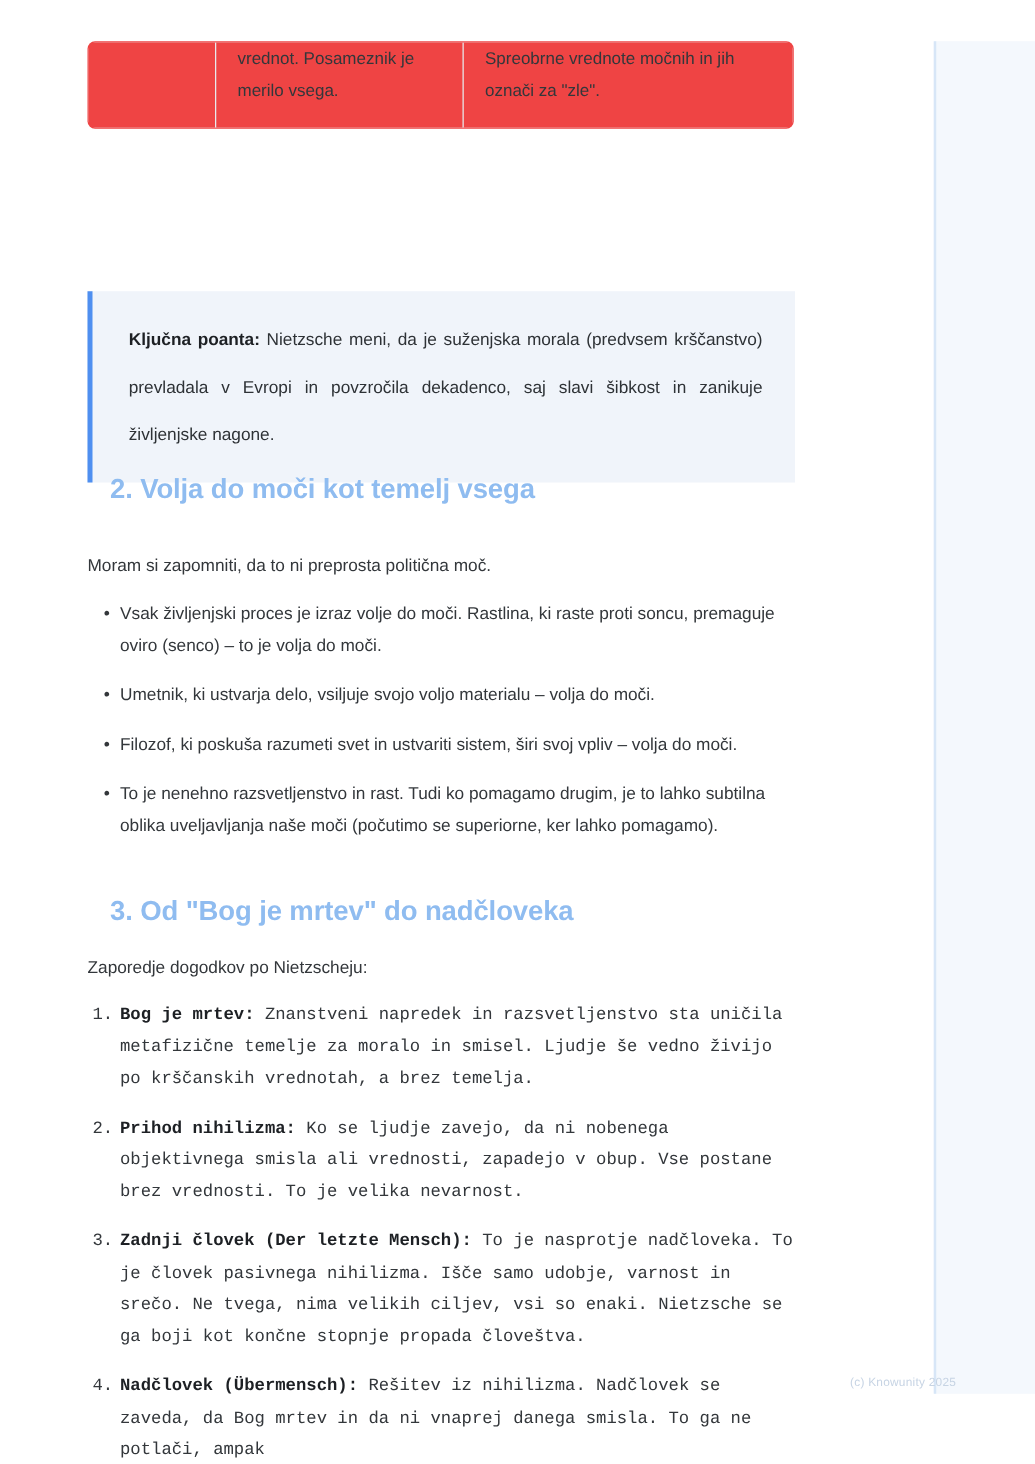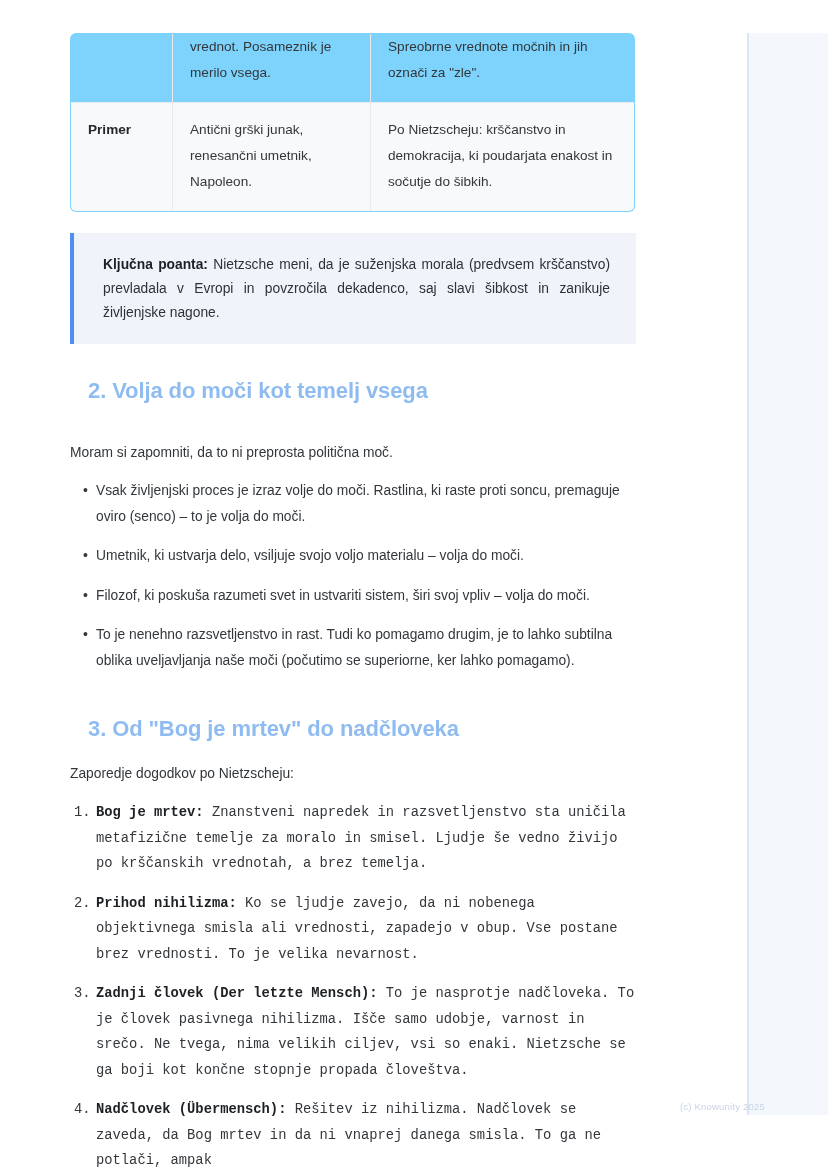--- a/index.html
+++ b/index.html
@@ -28,21 +28,21 @@
   .tbl-wrap {
     position: absolute;
     top: 33px;
     left: 70px;
     width: 564px;
   }
   table.cmp {
     border-collapse: collapse;
     width: 564px;
     table-layout: fixed;
-    background: #7dd3fc;
+    background: #ef4444;
     border: 1px solid #e8eaed;
     border-radius: 6px;
     overflow: hidden;
   }
   table.cmp td {
     border: 1px solid #e8eaed;
     padding: 14px 17px 16px 17px;
     vertical-align: top;
     font-size: 13.6px;
     line-height: 26px;
@@ -57,21 +57,21 @@
   
   .callout {
     position: absolute;
     top: 233px;
     left: 70px;
     width: 566px;
     background: #f0f4fa;
     border-left: 4px solid #4f8ff0;
     padding: 20px 26px 19px 29px;
     font-size: 13.8px;
-    line-height: 24px;
+    line-height: 38px;
     color: #2e3236;
     text-align: justify;
   }
   .callout b { color: #1d2024; font-weight: bold; }
 
   
   h2.sec {
     position: absolute;
     left: 88px;
     margin: 0;
@@ -157,25 +157,20 @@
 <div class="side-panel"></div>
 
 <div class="tbl-wrap">
   <table class="cmp">
     <tbody>
       <tr class="clip">
         <td class="c0"></td>
         <td class="c1">vrednot. Posameznik je merilo vsega.</td>
         <td class="c2">Spreobrne vrednote močnih in jih označi za "zle".</td>
       </tr>
-      <tr class="alt">
-        <td class="c0">Primer</td>
-        <td class="c1">Antični grški junak, renesančni umetnik, Napoleon.</td>
-        <td class="c2">Po Nietzscheju: krščanstvo in demokracija, ki poudarjata enakost in sočutje do šibkih.</td>
-      </tr>
     </tbody>
   </table>
 </div>
 
 <div class="callout">
   <b>Ključna poanta:</b><span> Nietzsche meni, da je suženjska morala (predvsem krščanstvo) prevladala v Evropi in povzročila dekadenco, saj slavi šibkost in zanikuje življenjske nagone.</span>
 </div>
 
 <h2 class="sec s2">2. Volja do moči kot temelj vsega</h2>
 <p class="intro p2">Moram si zapomniti, da to ni preprosta politična moč.</p>

